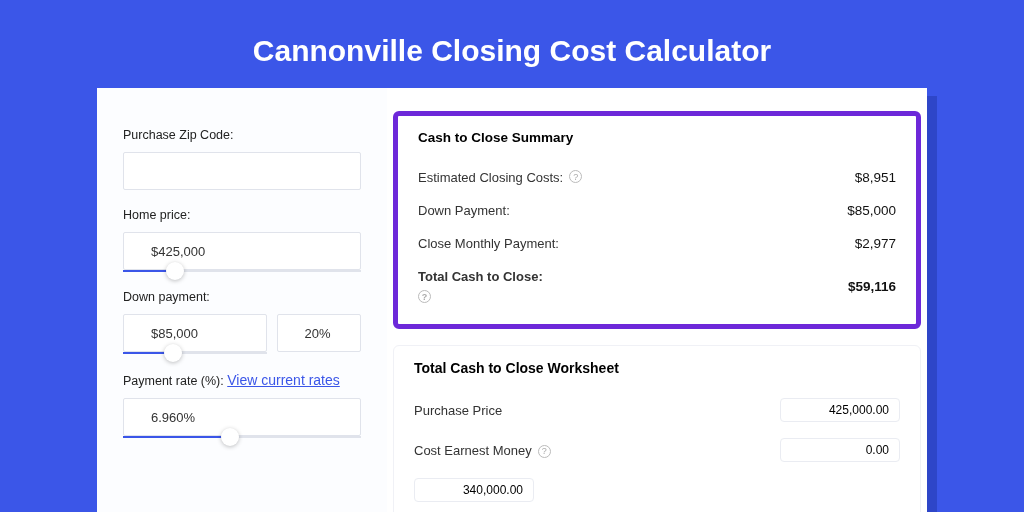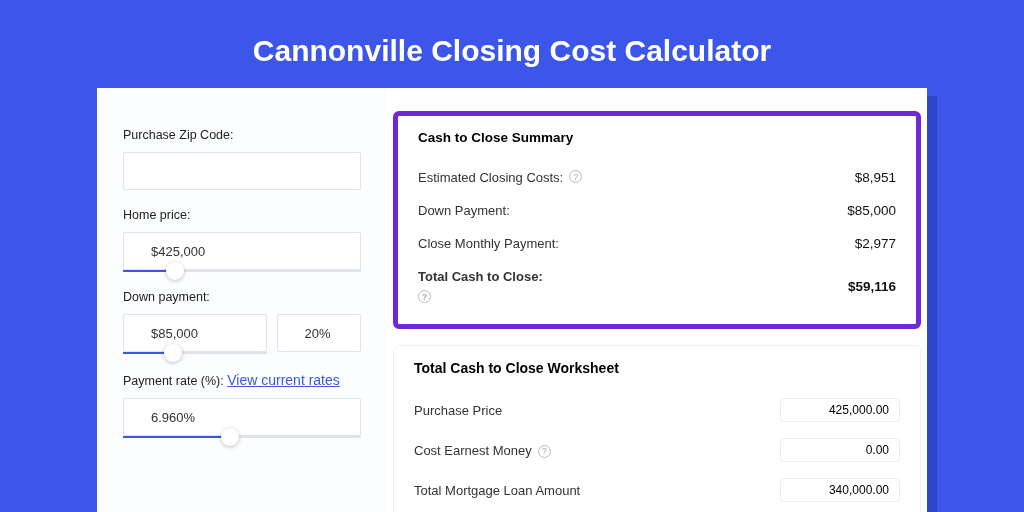--- a/index.html
+++ b/index.html
@@ -145,23 +145,20 @@
 
           <div class="ws-row">
             <div class="ws-label">
               <span>Cost Earnest Money</span>
               <span class="help">?</span>
             </div>
             <input class="ws-input" value="0.00" style="">
           </div>
 
           <div class="ws-row">
-            <div class="ws-label">
-              <span>Total Mortgage Loan Amount</span>
-            </div>
             <input class="ws-input" value="340,000.00" style="">
           </div>
 
           <div class="ws-row">
             <div class="ws-label">
               <span>Total Second Mortgage Amount</span>
             </div>
             <input class="ws-input" value="0.00" style="">
           </div>
         </div>

